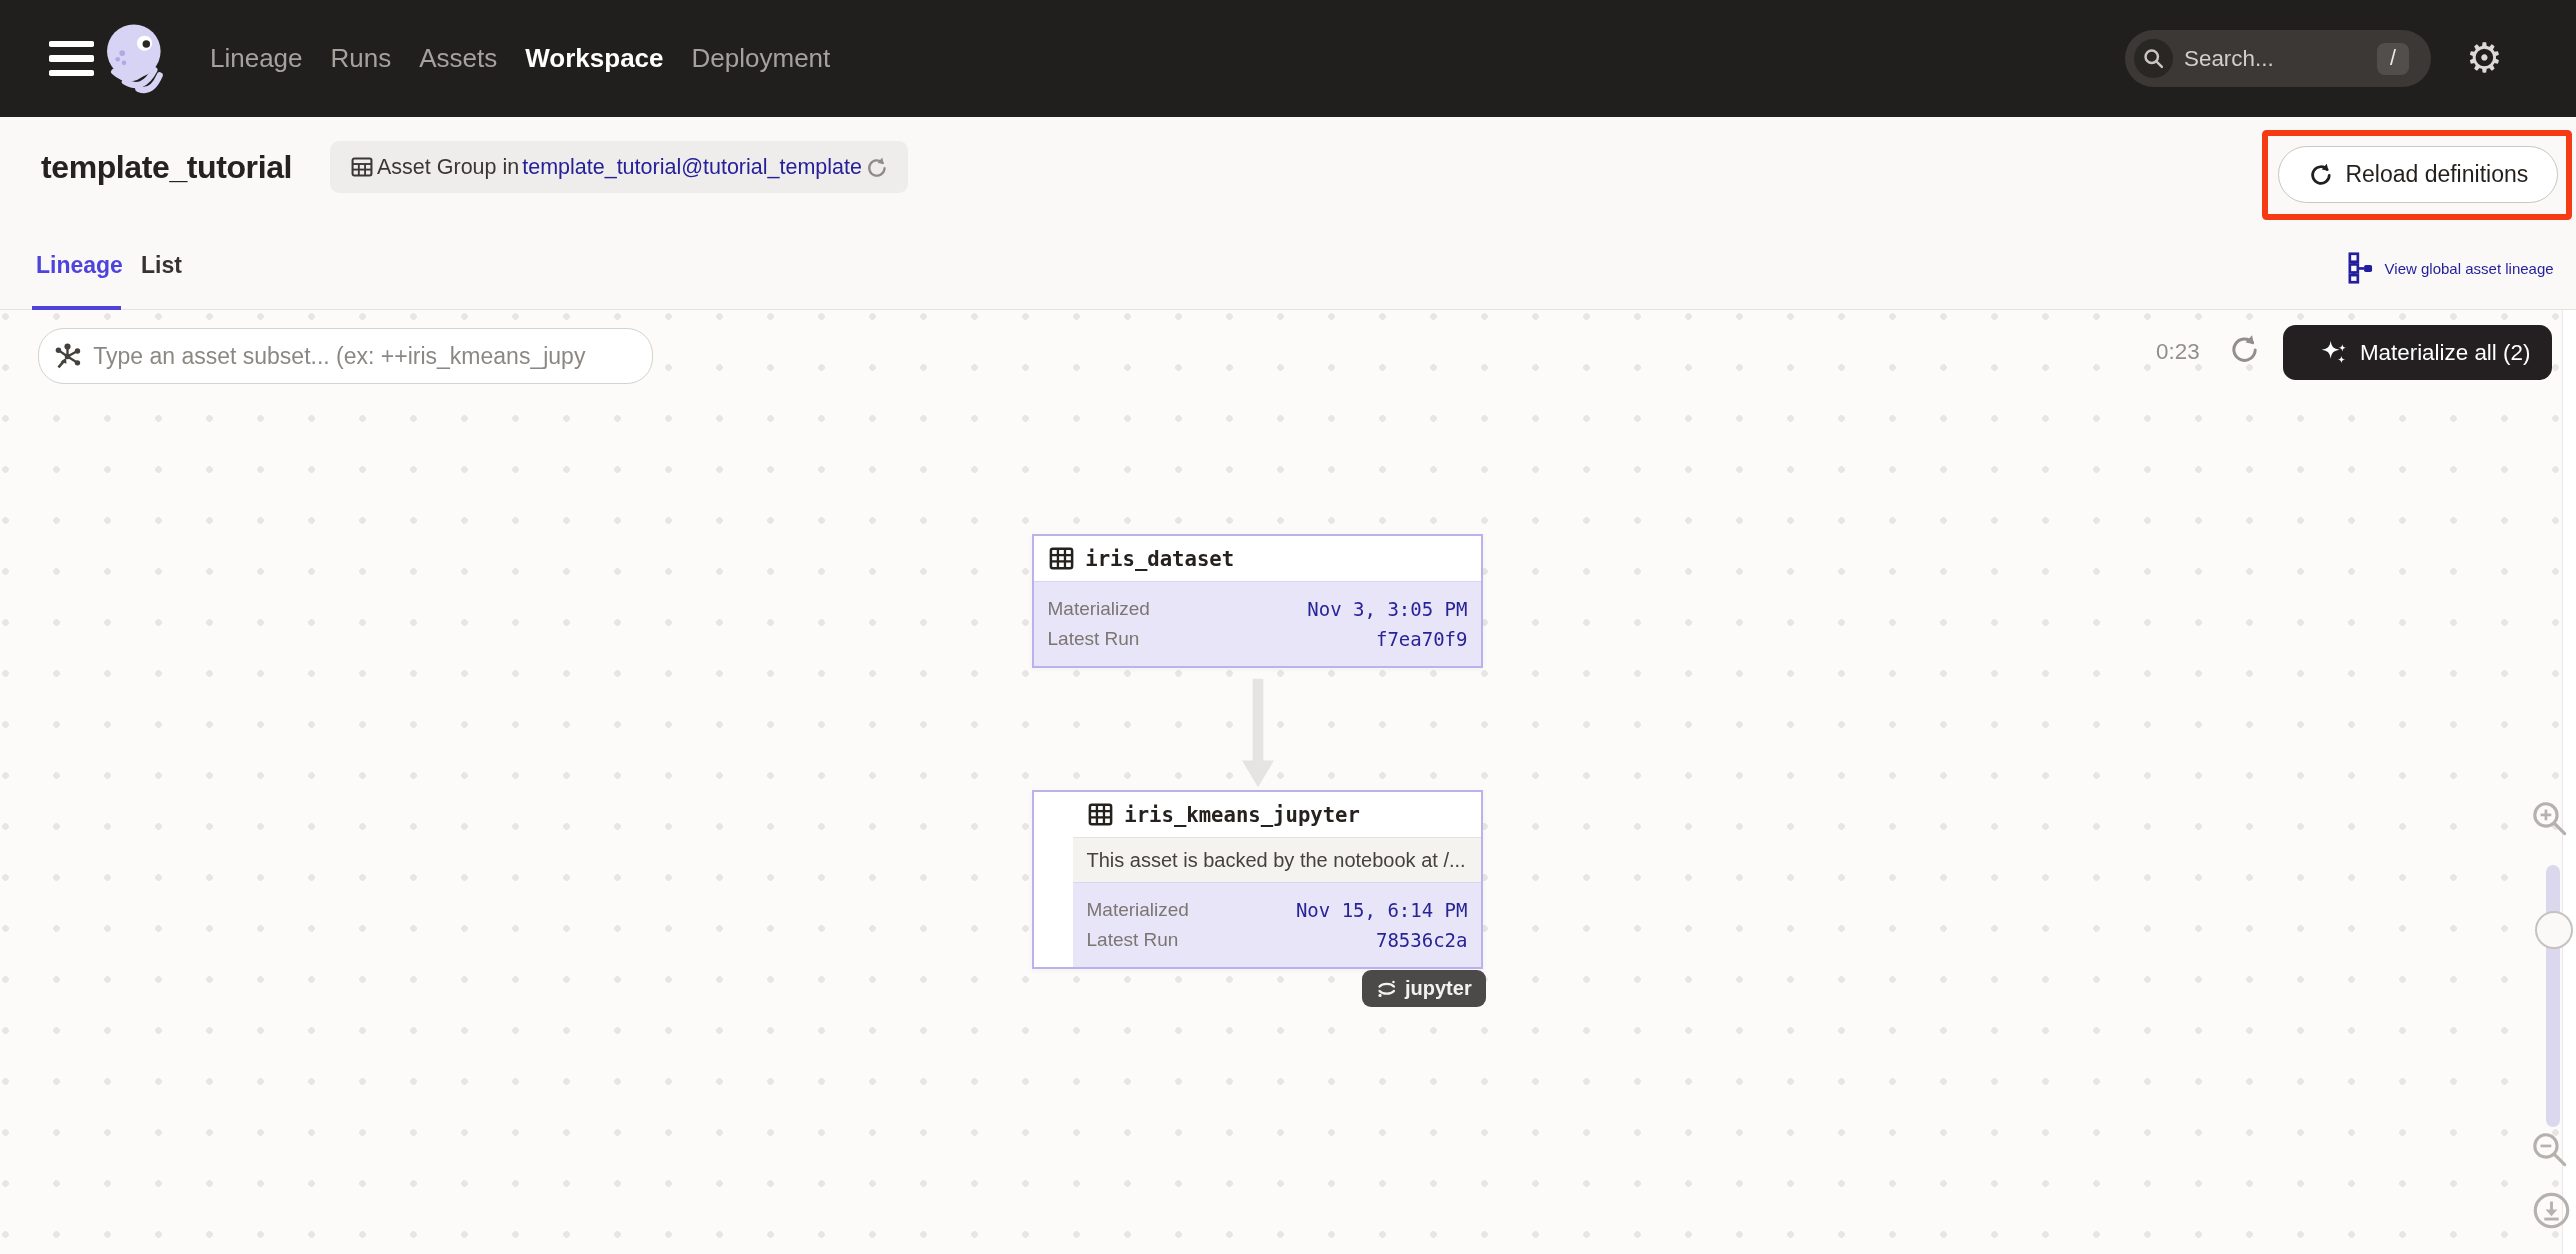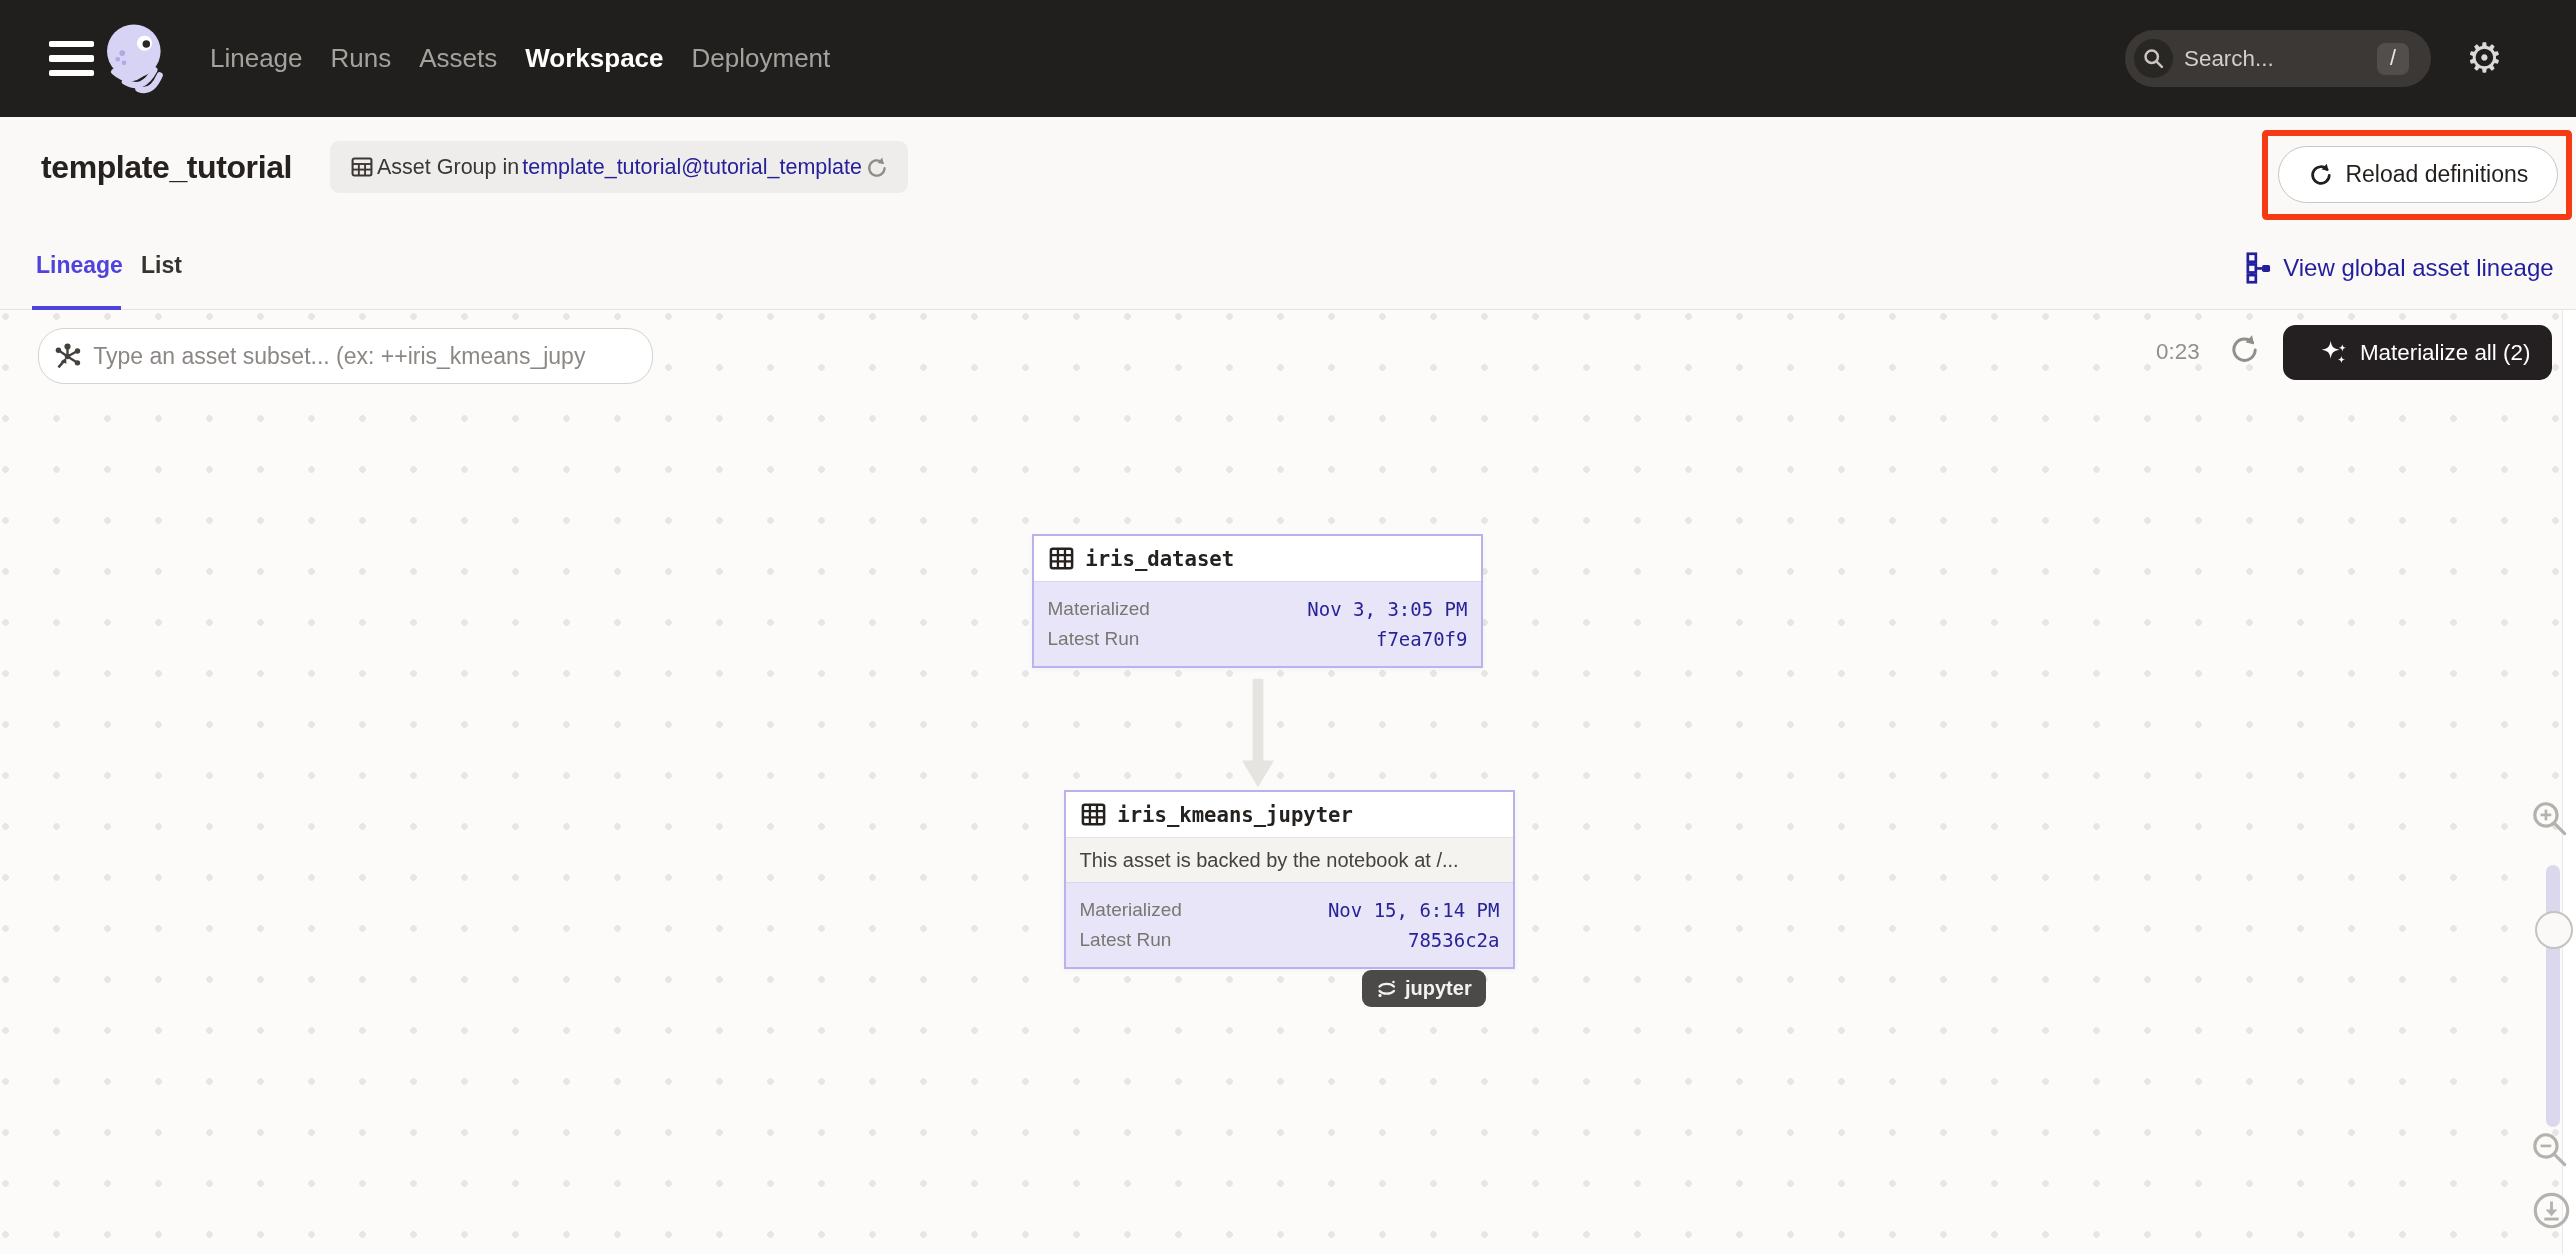--- a/index.html
+++ b/index.html
@@ -40,21 +40,21 @@
     gap:12.6px; font-size:23px; color:#231f1c; cursor:pointer; }
 
   
   .tabbar { position:absolute; left:0; top:229px; width:2576px; height:81px; background:#faf9f7;
     border-bottom:1.8px solid #e5e2df; }
   .tab { position:absolute; top:23px; font-size:23px; font-weight:600; cursor:pointer; }
   .tab-lineage { left:36px; color:#4f43dd; }
   .tab-list { left:141px; color:#36322f; }
   .tab-underline { position:absolute; left:32px; bottom:-1.8px; width:89px; height:4.5px; background:#4f43dd; }
   .global-link { position:absolute; right:22.4px; top:23px; display:flex; align-items:center; gap:10.8px;
-    font-size:24px; font-weight:500; color:#221e9e; cursor:pointer;justify-content:center; }
+    font-size:15px; font-weight:500; color:#221e9e; cursor:pointer;justify-content:center; }
 
   
   .canvas { position:absolute; left:0; top:310px; width:2576px; height:945px; background-color:#fcfbf9;
     background-image:radial-gradient(#e8e6e4 3.1px, rgba(0,0,0,0) 3.4px);
     background-size:51px 51px; background-position:31px 32px; }
   .gutter { position:absolute; right:0; top:0; width:14.4px; height:945px; background:#ffffff;
     border-left:0.9px solid #ebe9e7; }
 
   .filter-input-wrap { position:absolute; left:38px; top:18px; width:615px; height:56px; background:#ffffff;
     border:1.8px solid #d5d2cf; border-radius:26px; display:flex; align-items:center; overflow:hidden; }
@@ -66,21 +66,21 @@
   .timer { position:absolute; left:2156px; top:29px; font-size:22.4px; color:#928e8a; }
   .refresh-btn { position:absolute; left:2228px; top:23px; width:32px; height:32px; color:#928e8a; cursor:pointer; }
   .materialize-btn { position:absolute; left:2283px; top:15.3px; width:269px; height:55px; background:#242021;
     border-radius:12.6px; display:flex; align-items:center; justify-content:center; gap:10.8px;
     color:#ffffff; font-size:22.4px; font-weight:500; cursor:pointer;padding-left:14px; }
 
   
   .asset-node { position:absolute; width:451px; background:#ffffff; border:2.7px solid #b9b2ee;
     border-radius:0; overflow:hidden; box-shadow:0 1.8px 5.4px rgba(40,35,80,0.05); cursor:pointer; }
   .node-1 { left:1032px; top:224px; }
-  .node-2 { left:1064px; top:480px; }
+  .node-2 { left:1032px; top:480px;padding-left:39px; }
   .node-header { height:45px; display:flex; align-items:center; gap:10.8px; padding:0 13.5px; background:#ffffff; }
   .node-name { font-family:"DejaVu Sans Mono", monospace; font-size:20.6px; font-weight:700; color:#25211e; }
   .node-desc { height:45px; background:#f4f3f0; border-top:0.9px solid #e5e2df; display:flex; align-items:center;
     padding:0 13.5px; font-size:20px; color:#45413d; white-space:nowrap; overflow:hidden; }
   .node-body { background:#e8e5f8; border-top:0.9px solid #d8d4f1; padding:11.7px 13.5px; }
   .node-row { display:flex; justify-content:space-between; align-items:center; height:30.5px; }
   .row-label { font-size:19px; color:#7b7672; }
   .row-value { font-family:"DejaVu Sans Mono", monospace; font-size:19px; color:#282497; cursor:pointer; }
 
   .edge-arrow { position:absolute; left:1242px; top:368px; }

